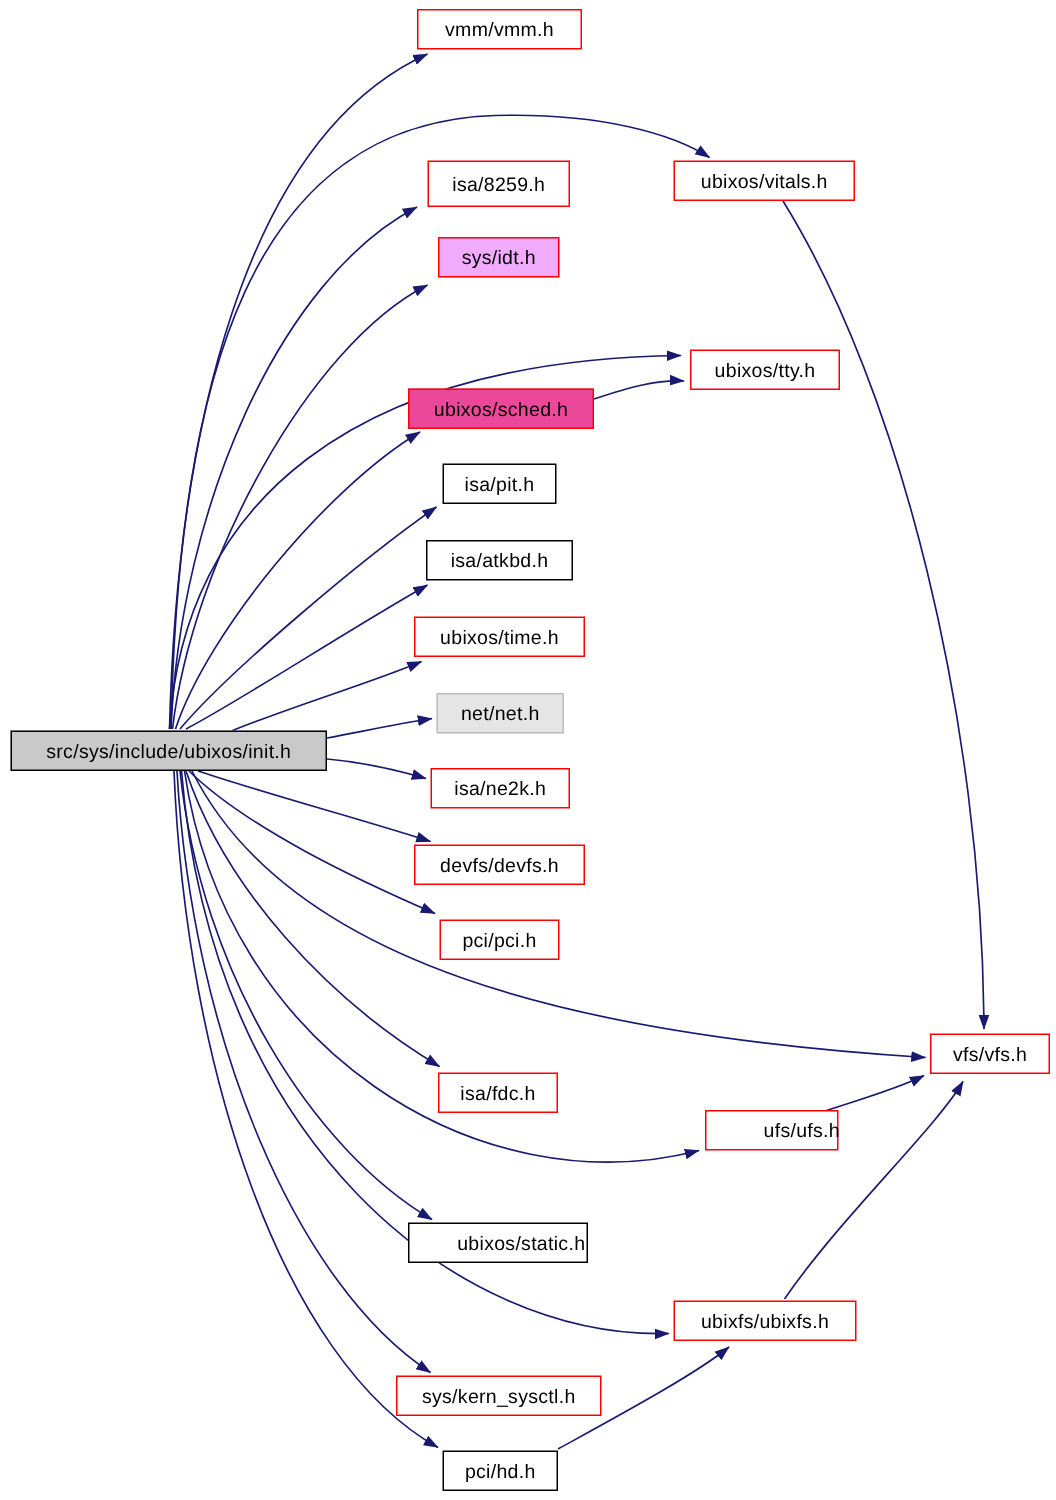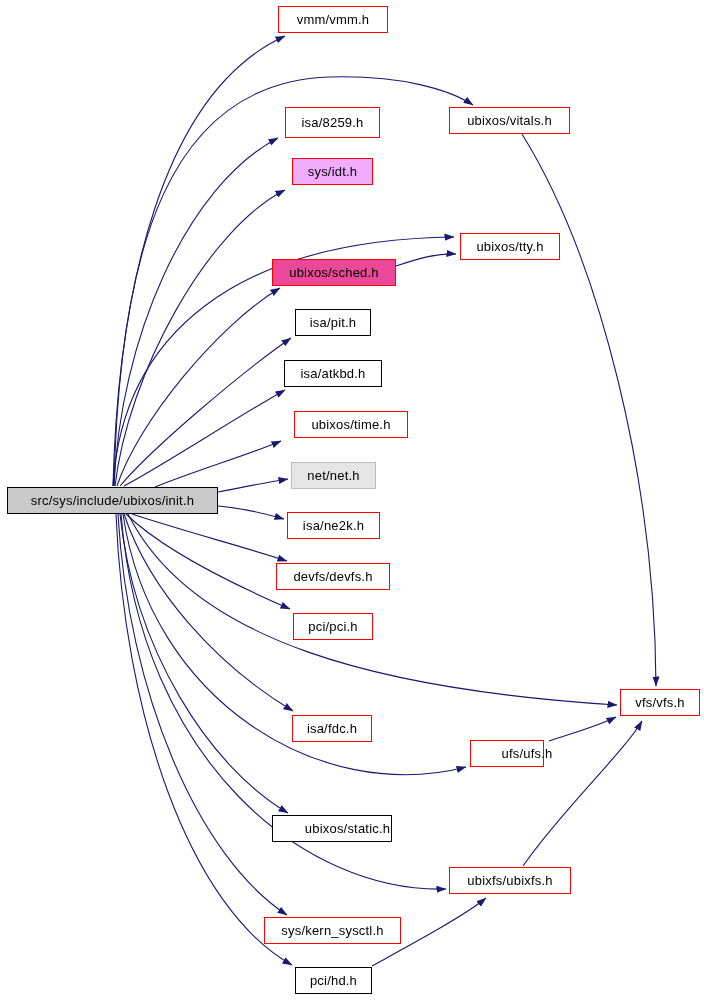--- a/index.html
+++ b/index.html
@@ -83,26 +83,26 @@
   <div>
       <div class="node" style="left: 7px; top: 487px; width: 211px; height: 27px; border-color: rgb(0, 0, 0); background: rgb(201, 201, 201); color: rgb(0, 0, 0);">src/sys/include/ubixos/init.h</div>
       <div class="node" style="left: 278px; top: 6px; width: 110px; height: 27px; border-color: rgb(255, 0, 0); background: rgb(255, 255, 255); color: rgb(0, 0, 0);">vmm/vmm.h</div>
       <div class="node" style="left: 285px; top: 107px; width: 95px; height: 31px; border-color: rgb(255, 0, 0); background: rgb(255, 255, 255); color: rgb(0, 0, 0);">isa/8259.h</div>
       <div class="node" style="left: 292px; top: 158px; width: 81px; height: 27px; border-color: rgb(255, 0, 0); background: #f0abfc; color: rgb(0, 0, 0);">sys/idt.h</div>
       <div class="node" style="left: 449px; top: 107px; width: 121px; height: 27px; border-color: rgb(255, 0, 0); background: rgb(255, 255, 255); color: rgb(0, 0, 0);">ubixos/vitals.h</div>
       <div class="node" style="left: 460px; top: 233px; width: 100px; height: 27px; border-color: rgb(255, 0, 0); background: rgb(255, 255, 255); color: rgb(0, 0, 0);">ubixos/tty.h</div>
       <div class="node" style="left: 272px; top: 259px; width: 124px; height: 27px; border-color: rgb(255, 0, 0); background: #ec4899; color: rgb(0, 0, 0);">ubixos/sched.h</div>
       <div class="node" style="left: 295px; top: 309px; width: 76px; height: 27px; border-color: rgb(0, 0, 0); background: rgb(255, 255, 255); color: rgb(0, 0, 0);">isa/pit.h</div>
       <div class="node" style="left: 284px; top: 360px; width: 98px; height: 27px; border-color: rgb(0, 0, 0); background: rgb(255, 255, 255); color: rgb(0, 0, 0);">isa/atkbd.h</div>
-      <div class="node" style="left: 276px; top: 411px; width: 114px; height: 27px; border-color: rgb(255, 0, 0); background: rgb(255, 255, 255); color: rgb(0, 0, 0); margin-left: 18px;">ubixos/time.h</div>
+      <div class="node" style="left: 276px; top: 411px; width: 114px; height: 27px; border-color: rgb(255, 0, 0); background: rgb(255, 255, 255); color: rgb(0, 0, 0);">ubixos/time.h</div>
       <div class="node" style="left: 291px; top: 462px; width: 85px; height: 27px; border-color: rgb(190, 190, 190); background: #e5e5e5; color: rgb(0, 0, 0);">net/net.h</div>
       <div class="node" style="left: 287px; top: 512px; width: 93px; height: 27px; border-color: rgb(255, 0, 0); background: rgb(255, 255, 255); color: rgb(0, 0, 0);">isa/ne2k.h</div>
       <div class="node" style="left: 276px; top: 563px; width: 114px; height: 27px; border-color: rgb(255, 0, 0); background: rgb(255, 255, 255); color: rgb(0, 0, 0);">devfs/devfs.h</div>
       <div class="node" style="left: 293px; top: 613px; width: 80px; height: 27px; border-color: rgb(255, 0, 0); background: rgb(255, 255, 255); color: rgb(0, 0, 0);">pci/pci.h</div>
       <div class="node" style="left: 620px; top: 689px; width: 80px; height: 27px; border-color: rgb(255, 0, 0); background: rgb(255, 255, 255); color: rgb(0, 0, 0);">vfs/vfs.h</div>
       <div class="node" style="left: 292px; top: 715px; width: 80px; height: 27px; border-color: rgb(255, 0, 0); background: rgb(255, 255, 255); color: rgb(0, 0, 0);">isa/fdc.h</div>
-      <div class="node" style="left: 470px; top: 740px; width: 74px; height: 27px; border-color: rgb(255, 0, 0); background: rgb(255, 255, 255); color: rgb(0, 0, 0); padding-left: 40px;">ufs/ufs.h</div>
+      <div class="node" style="left: 470px; top: 740px; width: 89px; height: 27px; border-color: rgb(255, 0, 0); background: rgb(255, 255, 255); color: rgb(0, 0, 0); padding-left: 40px;">ufs/ufs.h</div>
       <div class="node" style="left: 272px; top: 815px; width: 120px; height: 27px; border-color: rgb(0, 0, 0); background: rgb(255, 255, 255); color: rgb(0, 0, 0); padding-left: 31px;">ubixos/static.h</div>
       <div class="node" style="left: 449px; top: 867px; width: 122px; height: 27px; border-color: rgb(255, 0, 0); background: rgb(255, 255, 255); color: rgb(0, 0, 0);">ubixfs/ubixfs.h</div>
       <div class="node" style="left: 264px; top: 917px; width: 137px; height: 27px; border-color: rgb(255, 0, 0); background: rgb(255, 255, 255); color: rgb(0, 0, 0);">sys/kern_sysctl.h</div>
       <div class="node" style="left: 295px; top: 967px; width: 77px; height: 27px; border-color: rgb(0, 0, 0); background: rgb(255, 255, 255); color: rgb(0, 0, 0);">pci/hd.h</div>
     </div>
 </div>
 
 </body></html>

